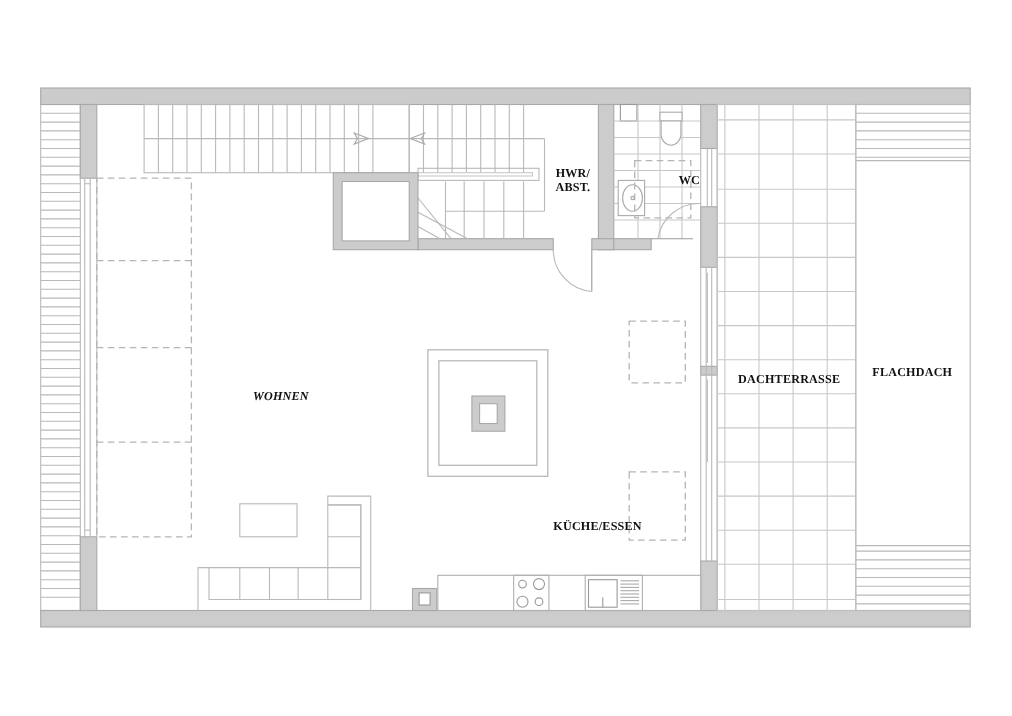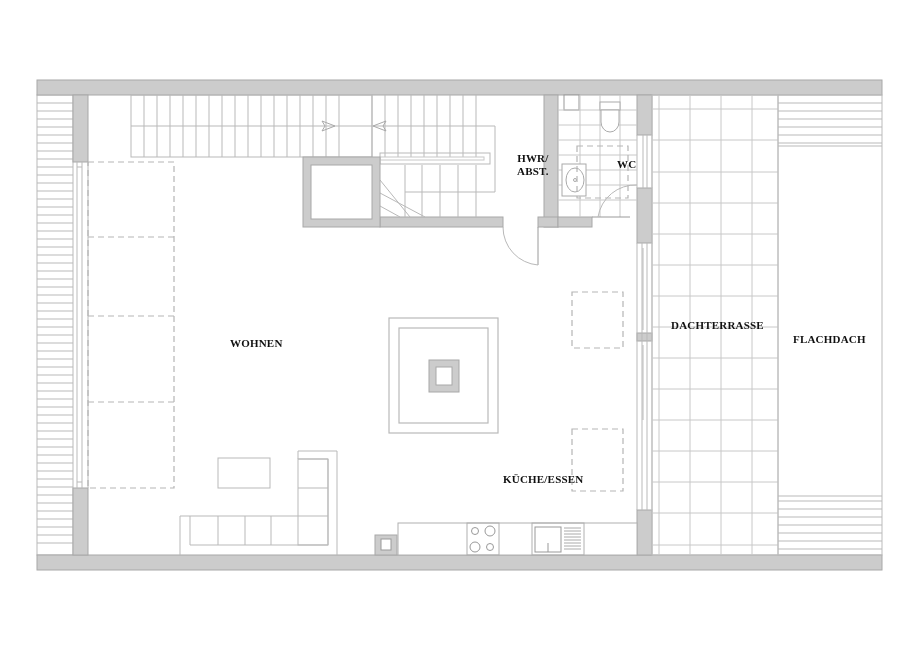--- a/index.html
+++ b/index.html
@@ -323,21 +323,21 @@
       <line x1="778" y1="509" x2="882" y2="509"></line>
         <line x1="778" y1="517" x2="882" y2="517"></line>
       <line x1="778" y1="525" x2="882" y2="525"></line>
         <line x1="778" y1="533" x2="882" y2="533"></line>
       <line x1="778" y1="541" x2="882" y2="541"></line>
         <line x1="778" y1="549" x2="882" y2="549"></line>
     </g>
   </g>
 </svg>
 
-<div class="room-label" style="left:230px;top:337px;">WOHNEN</div>
+<div class="room-label" style="left:230px;top:355px;font-style:italic;">WOHNEN</div>
 <div class="room-label" style="left:463px;top:473px;margin-left:40px;">KÜCHE/ESSEN</div>
-<div class="room-label" style="left:505px;top:152px;text-align:center;margin-left:12px;">
+<div class="room-label" style="left:505px;top:152px;text-align:center;">
   <div>HWR/</div>
   <div>ABST.</div>
 </div>
 <div class="room-label" style="left:594px;top:158px;margin-left:23px;">WC</div>
-<div class="room-label" style="left:671px;top:319px;font-family:Liberation Serif, serif;">DACHTERRASSE</div>
+<div class="room-label" style="left:671px;top:339px;font-family:Liberation Serif, serif;">DACHTERRASSE</div>
 <div class="room-label" style="left:793px;top:333px;">FLACHDACH</div>
 
 </body></html>

